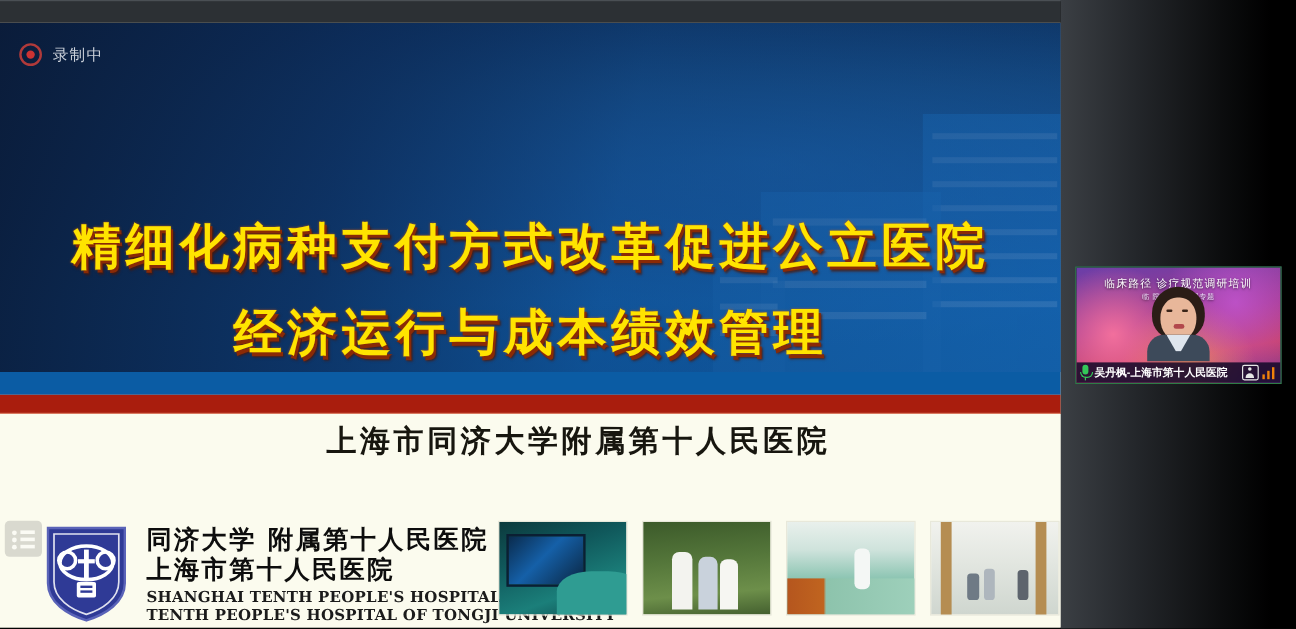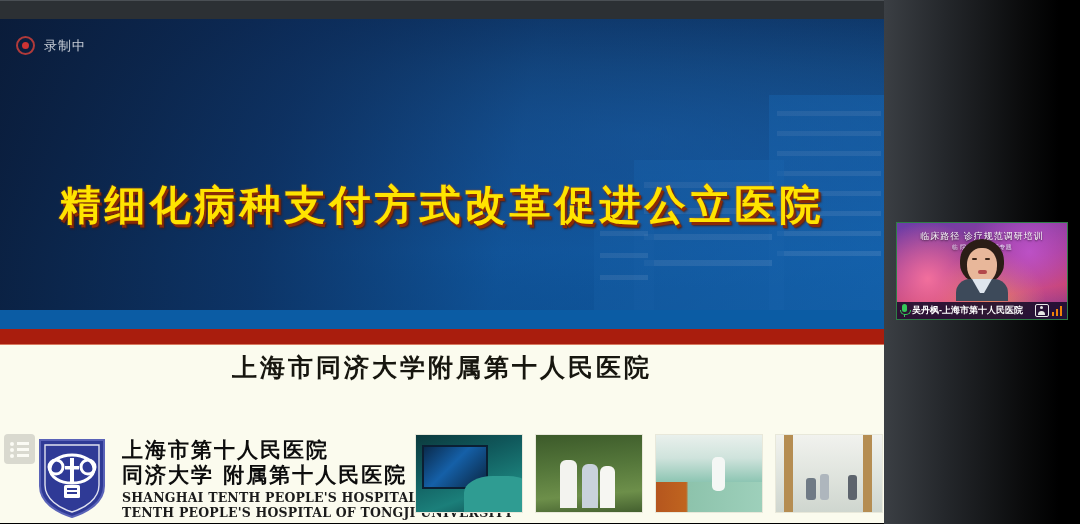--- a/index.html
+++ b/index.html
@@ -35,21 +35,21 @@
   
   .band-blue{position:absolute;left:0;top:291px;width:884px;height:19px;background:#0b5ca4;}
   .band-red{position:absolute;left:0;top:310px;width:884px;height:15px;background:#a91d0d;
             border-bottom:1px solid #d8795f;}
 
   
   .slide-bottom{position:absolute;left:0;top:326px;width:884px;height:178px;background:#fbfbee;}
 
   .sub{position:absolute;left:0;width:884px;text-align:center;
        font-family:"DejaVu Serif","Liberation Serif",serif;font-weight:700;color:#17160f;}
-  .sub1{top:6px;font-size:25px;letter-spacing:3px;}
+  .sub1{top:6px;font-size:25px;letter-spacing:3px;padding-left:40px;}
   .sub2{top:44px;font-size:25px;letter-spacing:3px;}
 
   
   .listicon{position:absolute;left:4px;top:89px;width:31px;height:30px;background:#d9d9cf;
             border-radius:4px;}
   .listicon i{position:absolute;display:block;background:#fbfbf4;}
   .listicon .dot{width:4px;height:4px;border-radius:50%;left:6px;}
   .listicon .ln{height:3px;left:13px;width:12px;}
 
   
@@ -179,20 +179,21 @@
           <div class="win" style="left:6px;top:16px;width:48px;height:5px;"></div>
           <div class="win" style="left:6px;top:38px;width:48px;height:5px;"></div>
           <div class="win" style="left:6px;top:60px;width:48px;height:5px;"></div>
         </div>
       </div>
       <div class="sky-glow"></div>
       <div class="blue-wash"></div>
 
       <div class="titles">
         <div class="t-line">精细化病种支付方式改革促进公立医院</div>
+        <div class="t-line">经济运行与成本绩效管理</div>
       </div>
     </div>
 
     <div class="band-blue"></div>
     <div class="band-red"></div>
 
     <div class="slide-bottom">
       <div class="sub sub1">上海市同济大学附属第十人民医院</div>
 
       <div class="listicon">
@@ -213,22 +214,22 @@
           <circle cx="52" cy="31" r="7" fill="none" stroke="#ffffff" stroke-width="3"></circle>
           <rect x="34" y="22" width="4" height="26" fill="#ffffff"></rect>
           <rect x="29" y="30" width="14" height="3.5" fill="#ffffff"></rect>
           <rect x="28" y="49" width="16" height="13" rx="1.5" fill="#ffffff"></rect>
           <rect x="31" y="52" width="10" height="2" fill="#2f3a96"></rect>
           <rect x="31" y="56" width="10" height="2" fill="#2f3a96"></rect>
         </svg>
       </div>
 
       <div class="brand">
+        <div class="cn">同济大学 附属第十人民医院</div>
         <div class="cn">上海市第十人民医院</div>
-        <div class="cn">同济大学 附属第十人民医院</div>
         <div class="en" style="margin-top:3px;">SHANGHAI TENTH PEOPLE'S HOSPITAL</div>
         <div class="en">TENTH PEOPLE'S HOSPITAL OF TONGJI UNIVERSITY</div>
       </div>
 
       <div class="photos">
         <div class="ph p1"></div>
         <div class="ph p2">
           <span class="f1"></span>
             <span class="f2"></span>
             <span class="f3"></span>

